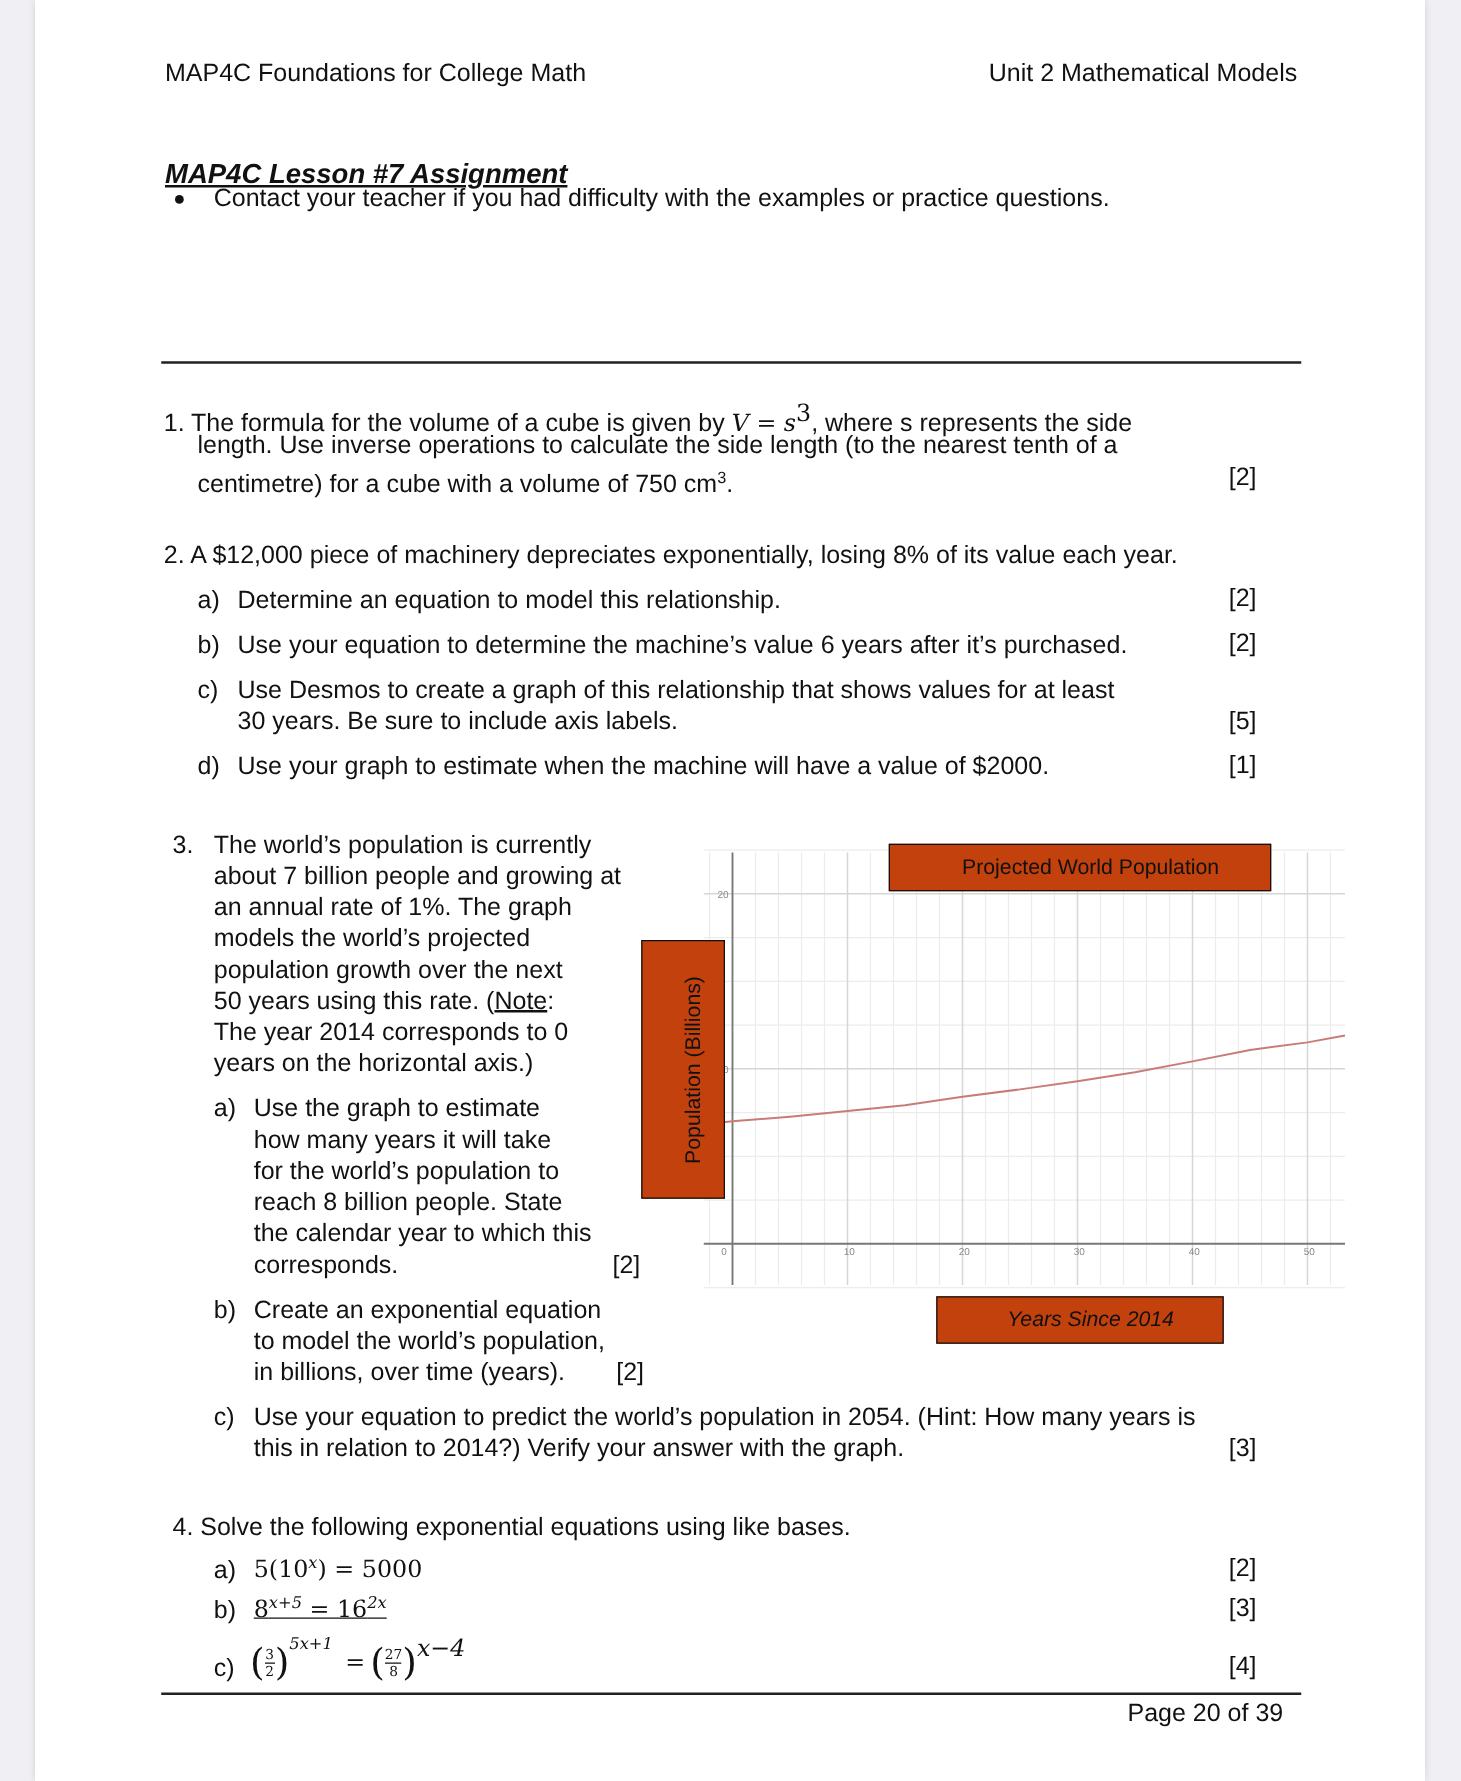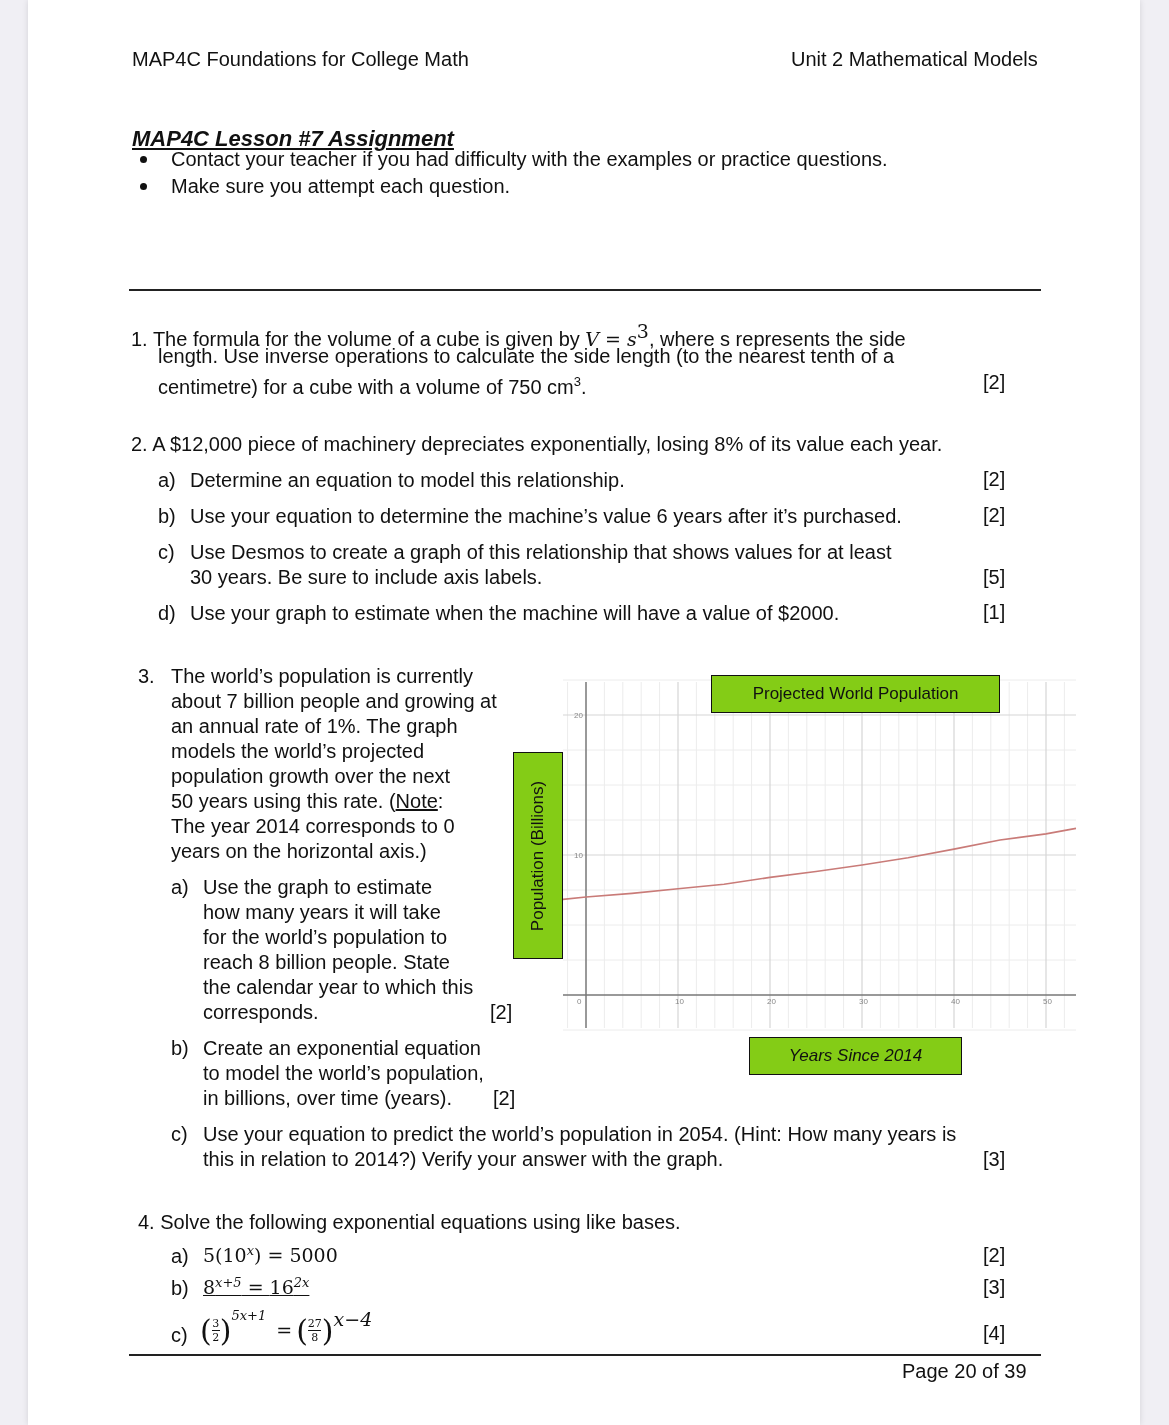--- a/index.html
+++ b/index.html
@@ -12,38 +12,37 @@
   .bullets li{position:relative;padding-left:33px;}
   .bullets li::before{content:"";position:absolute;left:2px;top:10px;width:7px;height:7px;background:#111;border-radius:50%;}
   .rule{position:absolute;left:129px;width:912px;height:2px;background:#222;}
   .txt{font-size:20px;line-height:25px;}
   .mark{font-size:20px;}
   .math{font-family:"DejaVu Serif","Liberation Serif",serif;font-size:19px;}
   .it{font-style:italic;}
   sup{font-size:13px;}
   .q3{font-size:20px;line-height:25px;}
   .u{text-decoration:underline;}
-  .box{position:absolute;border:1.5px solid #111;background:#84cc16;font-size:17px;display:flex;align-items:center;justify-content:center;}
+  .box{position:absolute;border:1.5px solid #111;background:#c2410c;font-size:17px;display:flex;align-items:center;justify-content:center;padding-left:17px;}
   .frac{display:inline-flex;flex-direction:column;align-items:center;font-size:11px;line-height:11px;vertical-align:middle;}
   .frac .bar{width:8px;height:1px;background:#111;margin:1px 0;}
   .paren{font-size:30px;font-weight:lighter;vertical-align:middle;}
 </style>
 </head>
 <body>
 
 <div class="page"></div>
 
 <div class="abs hdr" style="left:132px;">MAP4C Foundations for College Math</div>
 <div class="abs hdr" style="left:791px;">Unit 2 Mathematical Models</div>
 
 <div class="abs title">MAP4C Lesson #7 Assignment</div>
 
 <ul class="bullets">
   <li>Contact your teacher if you had difficulty with the examples or practice questions.</li>
-  <li>Make sure you attempt each question.</li>
 </ul>
 
 <div class="rule" style="top:289px;"></div>
 
 <div class="abs txt" style="left:131px;top:319px;">
   <span>1. The formula for the volume of a cube is given by </span><span class="math it">V</span><span class="math"> = </span><span class="math it">s</span><sup class="math">3</sup><span>, where s represents the side</span>
 </div>
 <div class="abs txt" style="left:158px;top:344px;">length.  Use inverse operations to calculate the side length (to the nearest tenth of a</div>
 <div class="abs txt" style="left:158px;top:369px;">
   <span>centimetre) for a cube with a volume of 750 cm</span><sup>3</sup><span>.</span>

